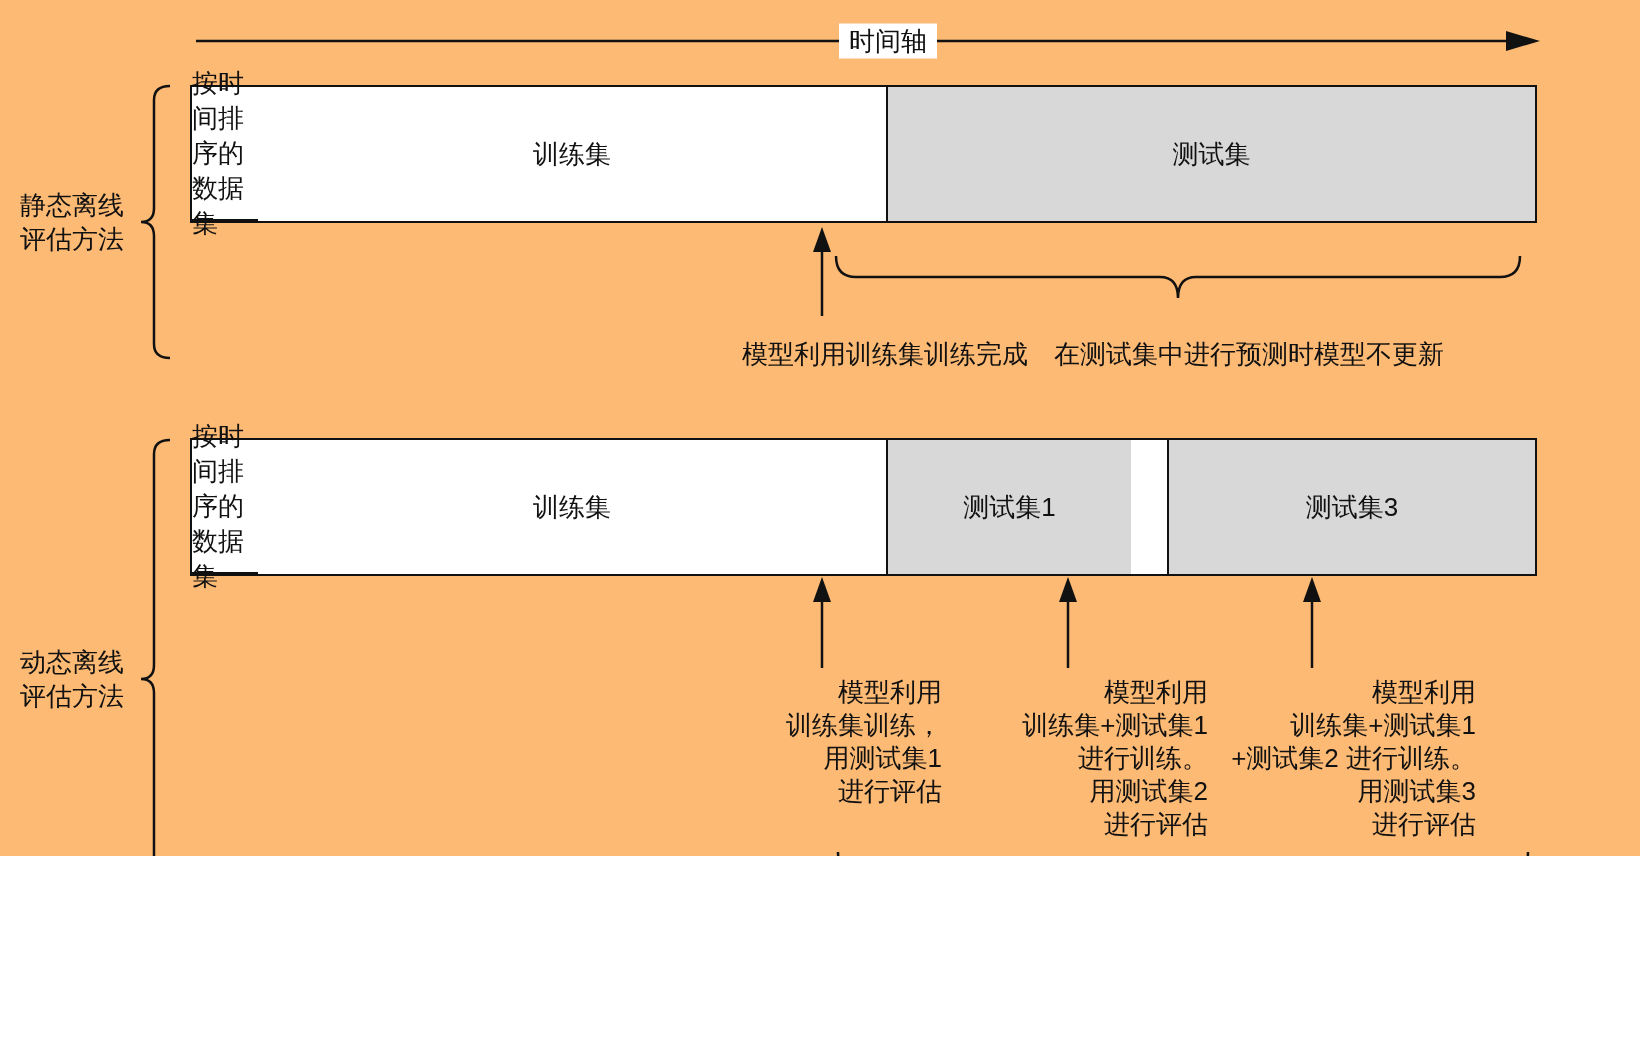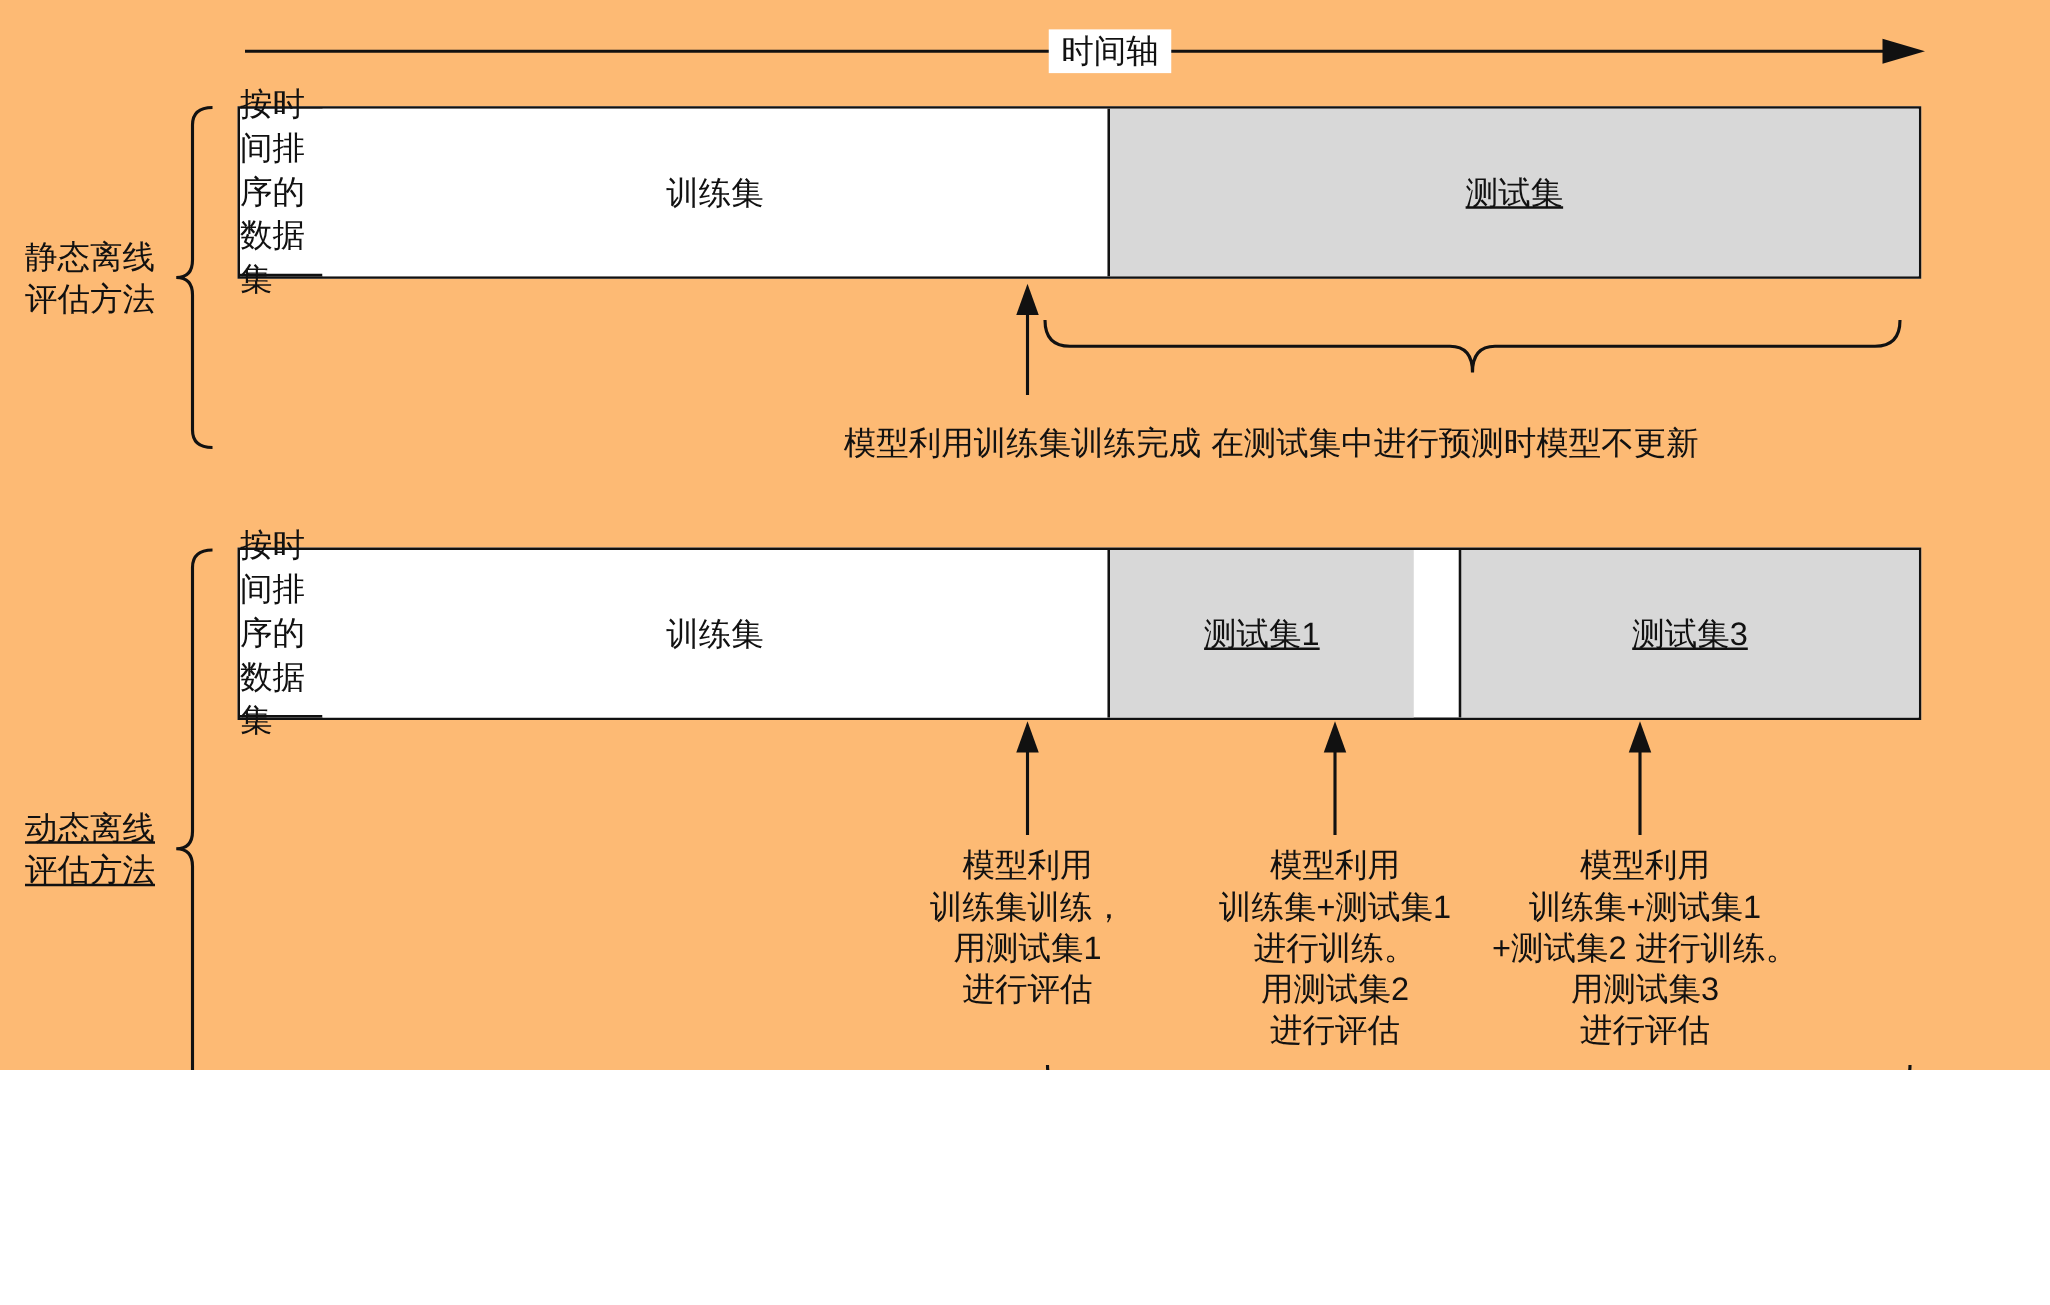--- a/index.html
+++ b/index.html
@@ -15,23 +15,23 @@
   .box-header{
     flex:0 0 66px;display:flex;align-items:center;justify-content:center;
     font-size:26px;border-bottom:2.5px solid #111111;box-sizing:border-box;
   }
   .box-row{flex:1;display:flex;}
   .cell{
     display:flex;align-items:center;justify-content:center;
     font-size:26px;box-sizing:border-box;background:#ffffff;
   }
   .cell + .cell{border-left:2.5px solid #111111;}
-  .gray{background:#d8d8d8;text-decoration:underline;}
+  .gray{background:#d8d8d8;}
   .label{
-    position:absolute;font-size:26px;line-height:33px;text-align:center;
+    position:absolute;font-size:26px;line-height:33px;text-align:right;
     white-space:pre-line;transform:translateX(-50%);
   }
   .side-label{
     position:absolute;font-size:26px;line-height:34px;text-align:center;
     white-space:pre-line;
   }
   .axis-label{
     position:absolute;transform:translate(-50%,-50%);background:#ffffff;
     padding:0 10px;font-size:26px;white-space:nowrap;
   }
@@ -75,21 +75,21 @@
     <div class="box-row">
       <div class="cell" style="width:628px;">训练集</div>
       <div class="cell gray" style="flex:1;">测试集</div>
     </div>
   </div>
 
   <div class="label" style="left:818px;top:338px;width:420px;">模型利用训练集训练完成</div>
 
   <div class="label" style="left:1164px;top:338px;width:560px;">在测试集中进行预测时模型不更新</div>
 
-  <div class="side-label" style="left:8px;top:645px;width:128px;text-decoration:underline;">动态离线
+  <div class="side-label" style="left:8px;top:645px;width:128px;">动态离线
 评估方法</div>
 
   <div class="box" style="left:190px;top:438px;width:1347px;height:138px;">
     <div class="box-header">按时间排序的数据集</div>
     <div class="box-row">
       <div class="cell" style="width:628px;">训练集</div>
       <div class="cell gray" style="width:245px;">测试集1</div>
       <div class="cell gray" style="flex:1;margin-left:36px;">测试集3</div>
     </div>
   </div>

